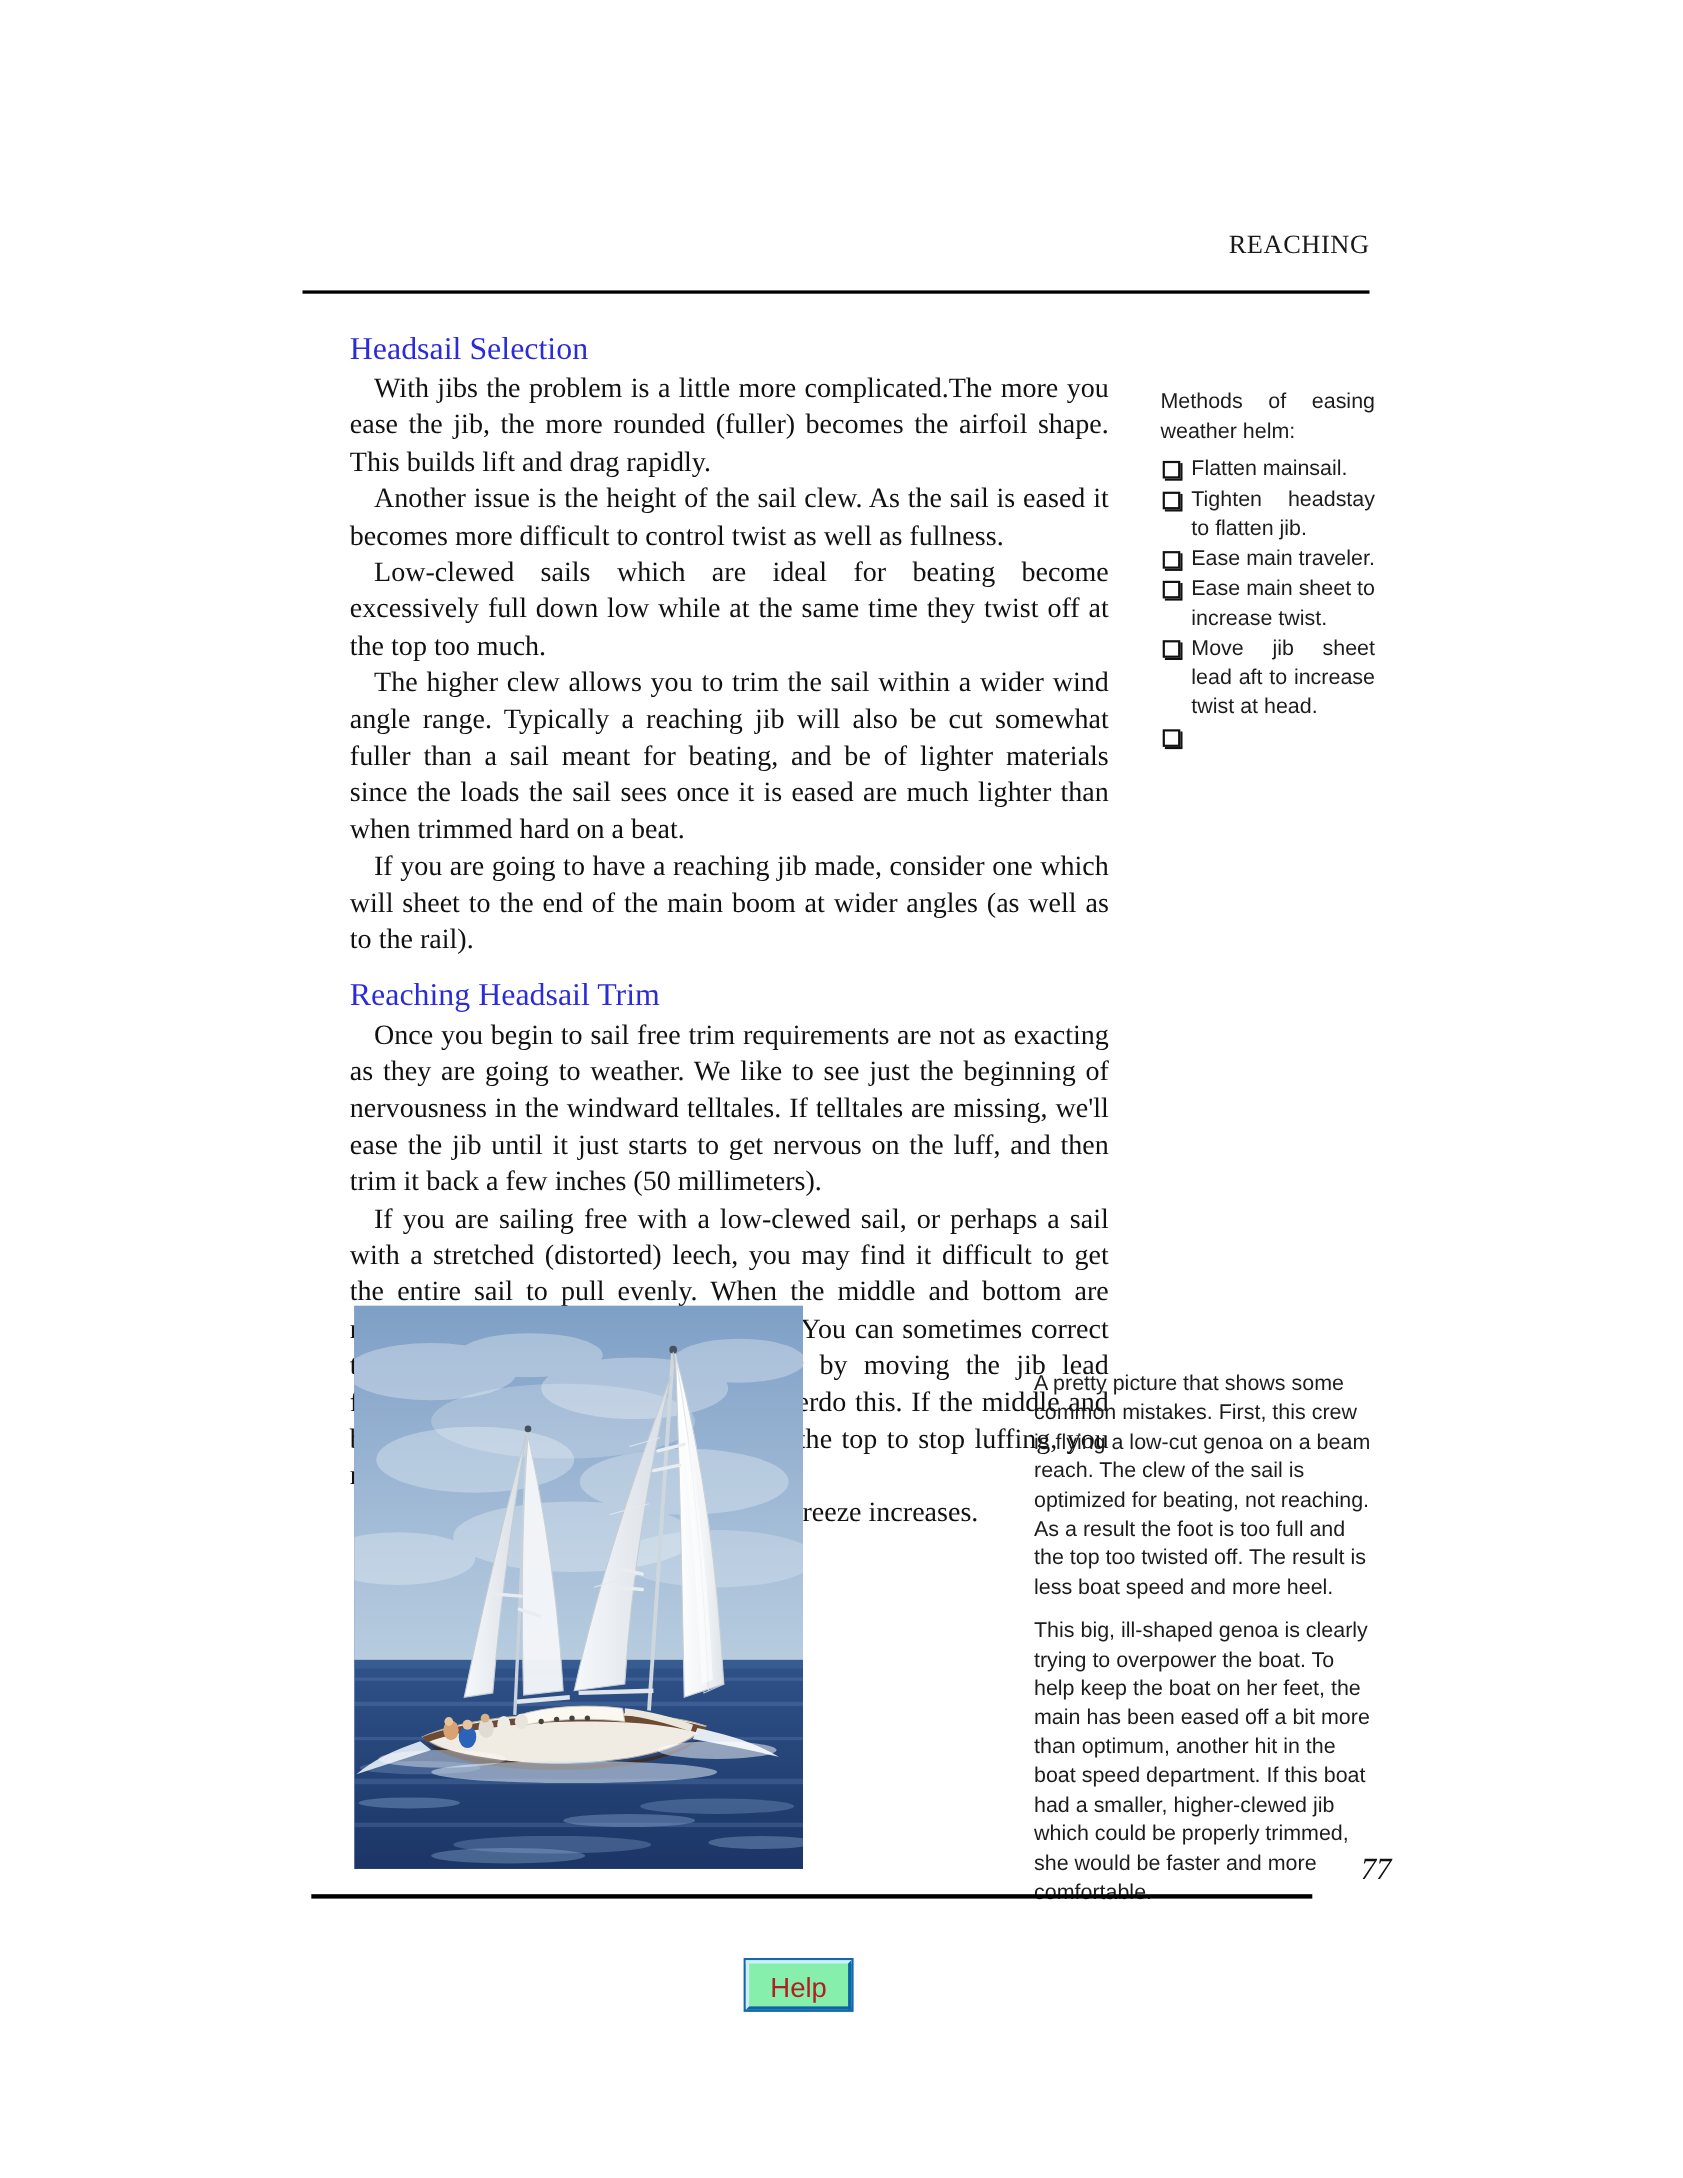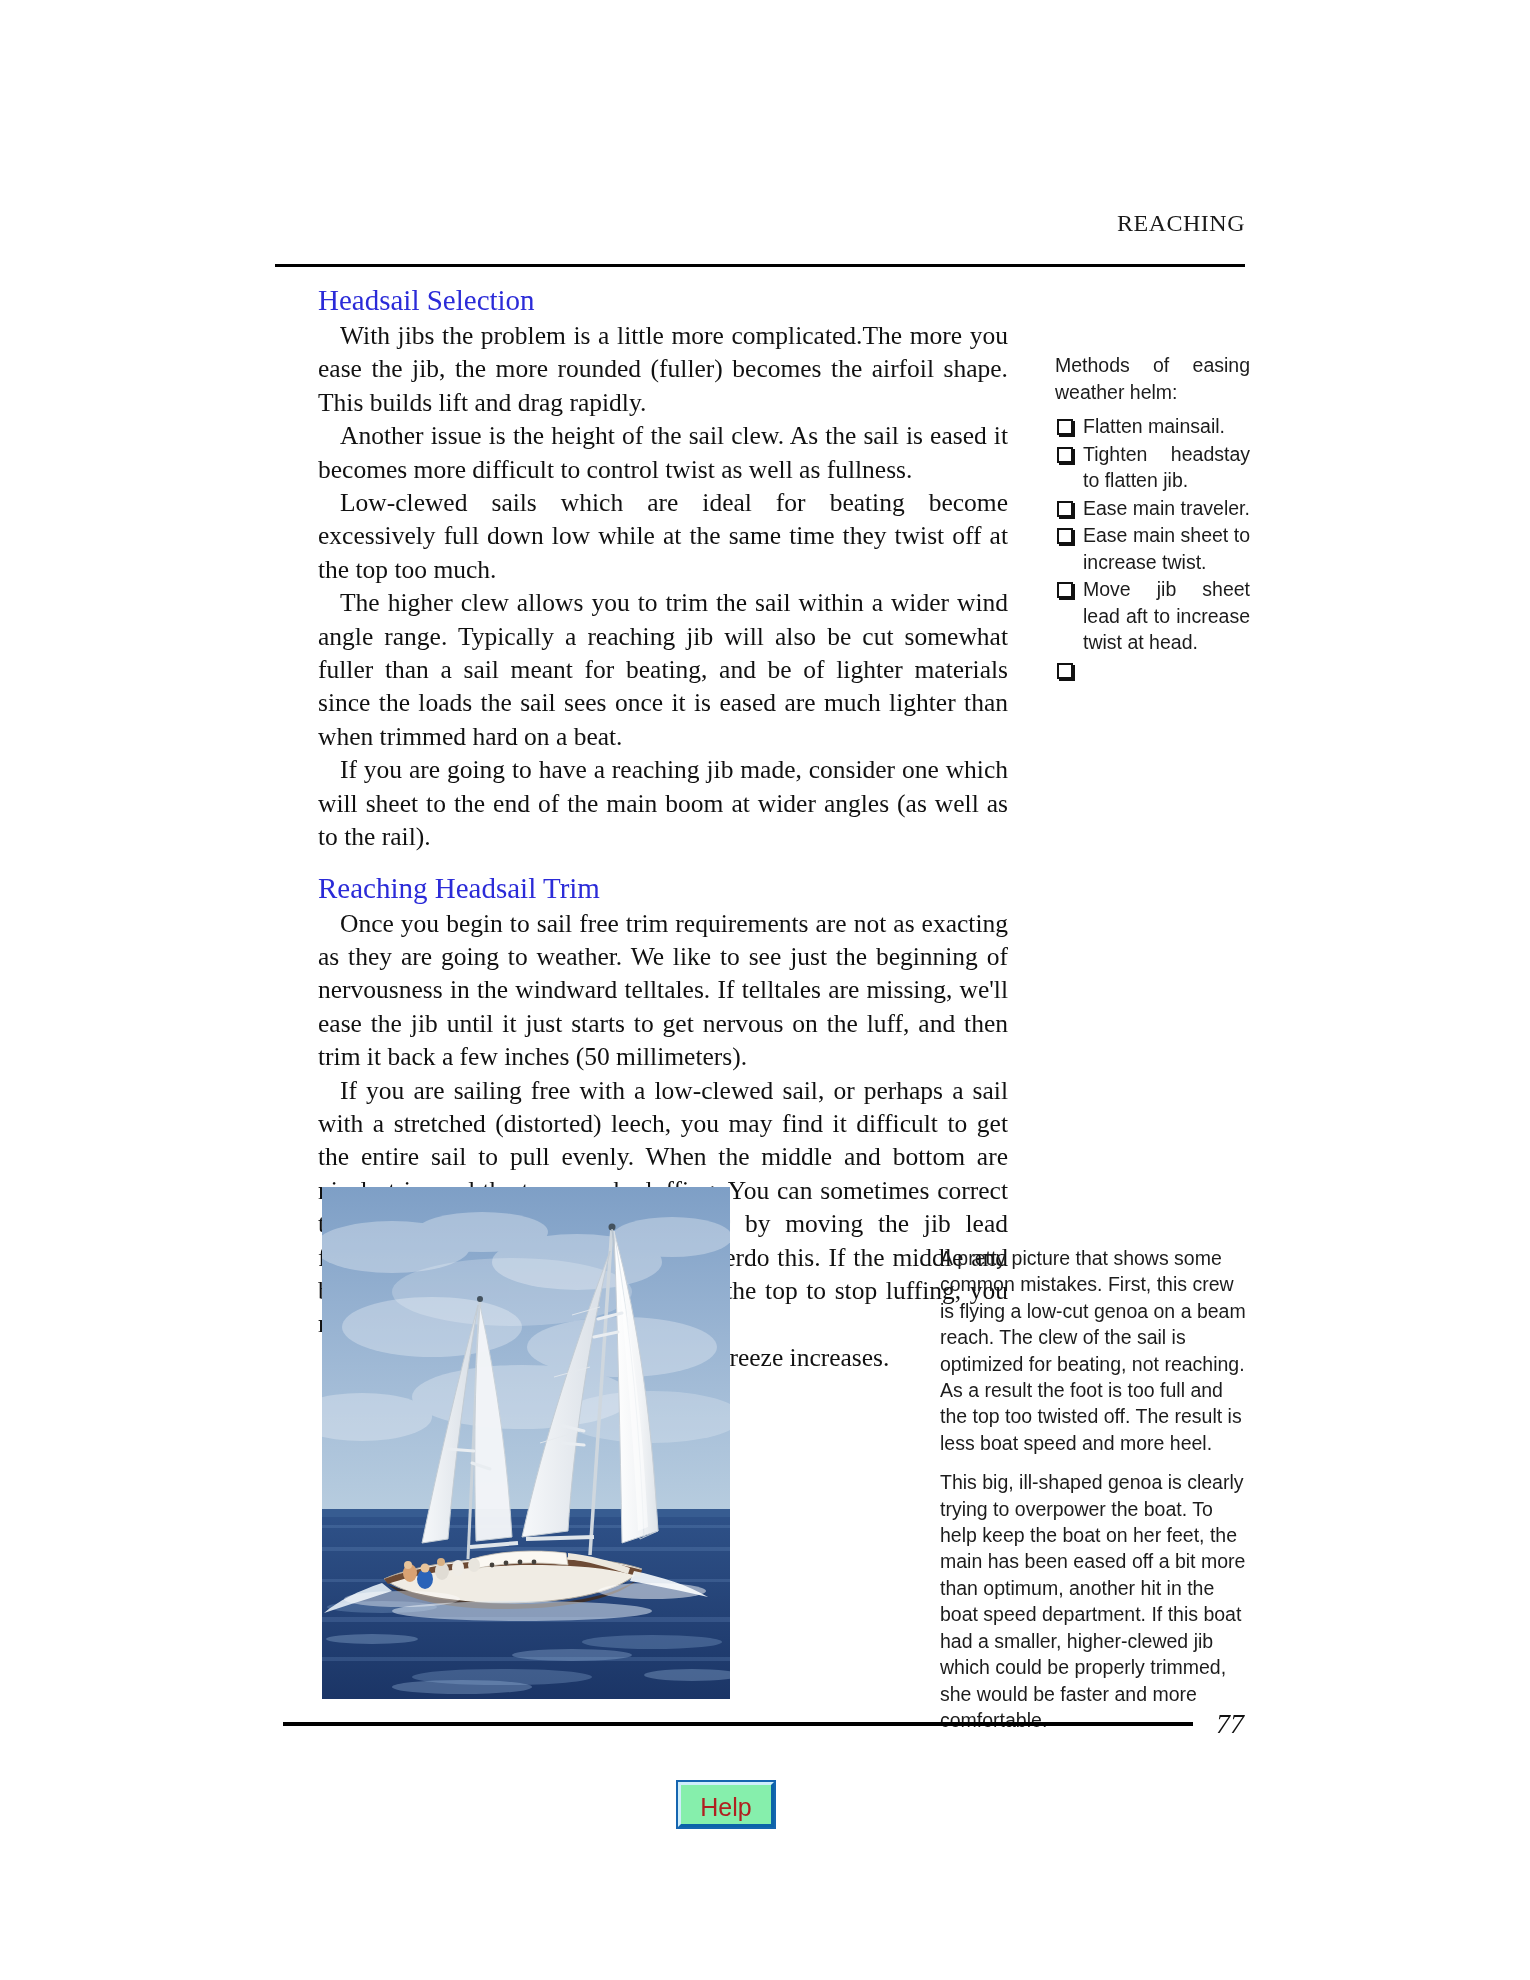--- a/index.html
+++ b/index.html
@@ -49,21 +49,21 @@
     position: absolute;
     left: 318px;
     top: 283px;
     width: 690px;
   }
   .sect-head {
     color: #2b2bd8;
     font-family: "Liberation Serif", serif;
     font-size: 29px;
     line-height: 34px;
-    margin: 0 0 2px 0;
+    margin: 17px 0 2px 0;
     font-weight: normal;
   }
   .sect-head.second {
     margin-top: 17px;
   }
   p.body {
     margin: 0;
     font-size: 25.5px;
     line-height: 33.4px;
     color: #111111;
@@ -152,22 +152,21 @@
   }
   .folio {
     position: absolute;
     left: 1195px;
     top: 1684px;
     width: 70px;
     font-family: "Liberation Serif", serif;
     font-style: italic;
     font-size: 28px;
     color: #111111;
-    text-align: center;
-    margin-top: 24px;
+    text-align: right;
   }
 
   
   .help-button {
     position: absolute;
     left: 678px;
     top: 1782px;
     width: 96px;
     height: 45px;
     background: #86efac;

